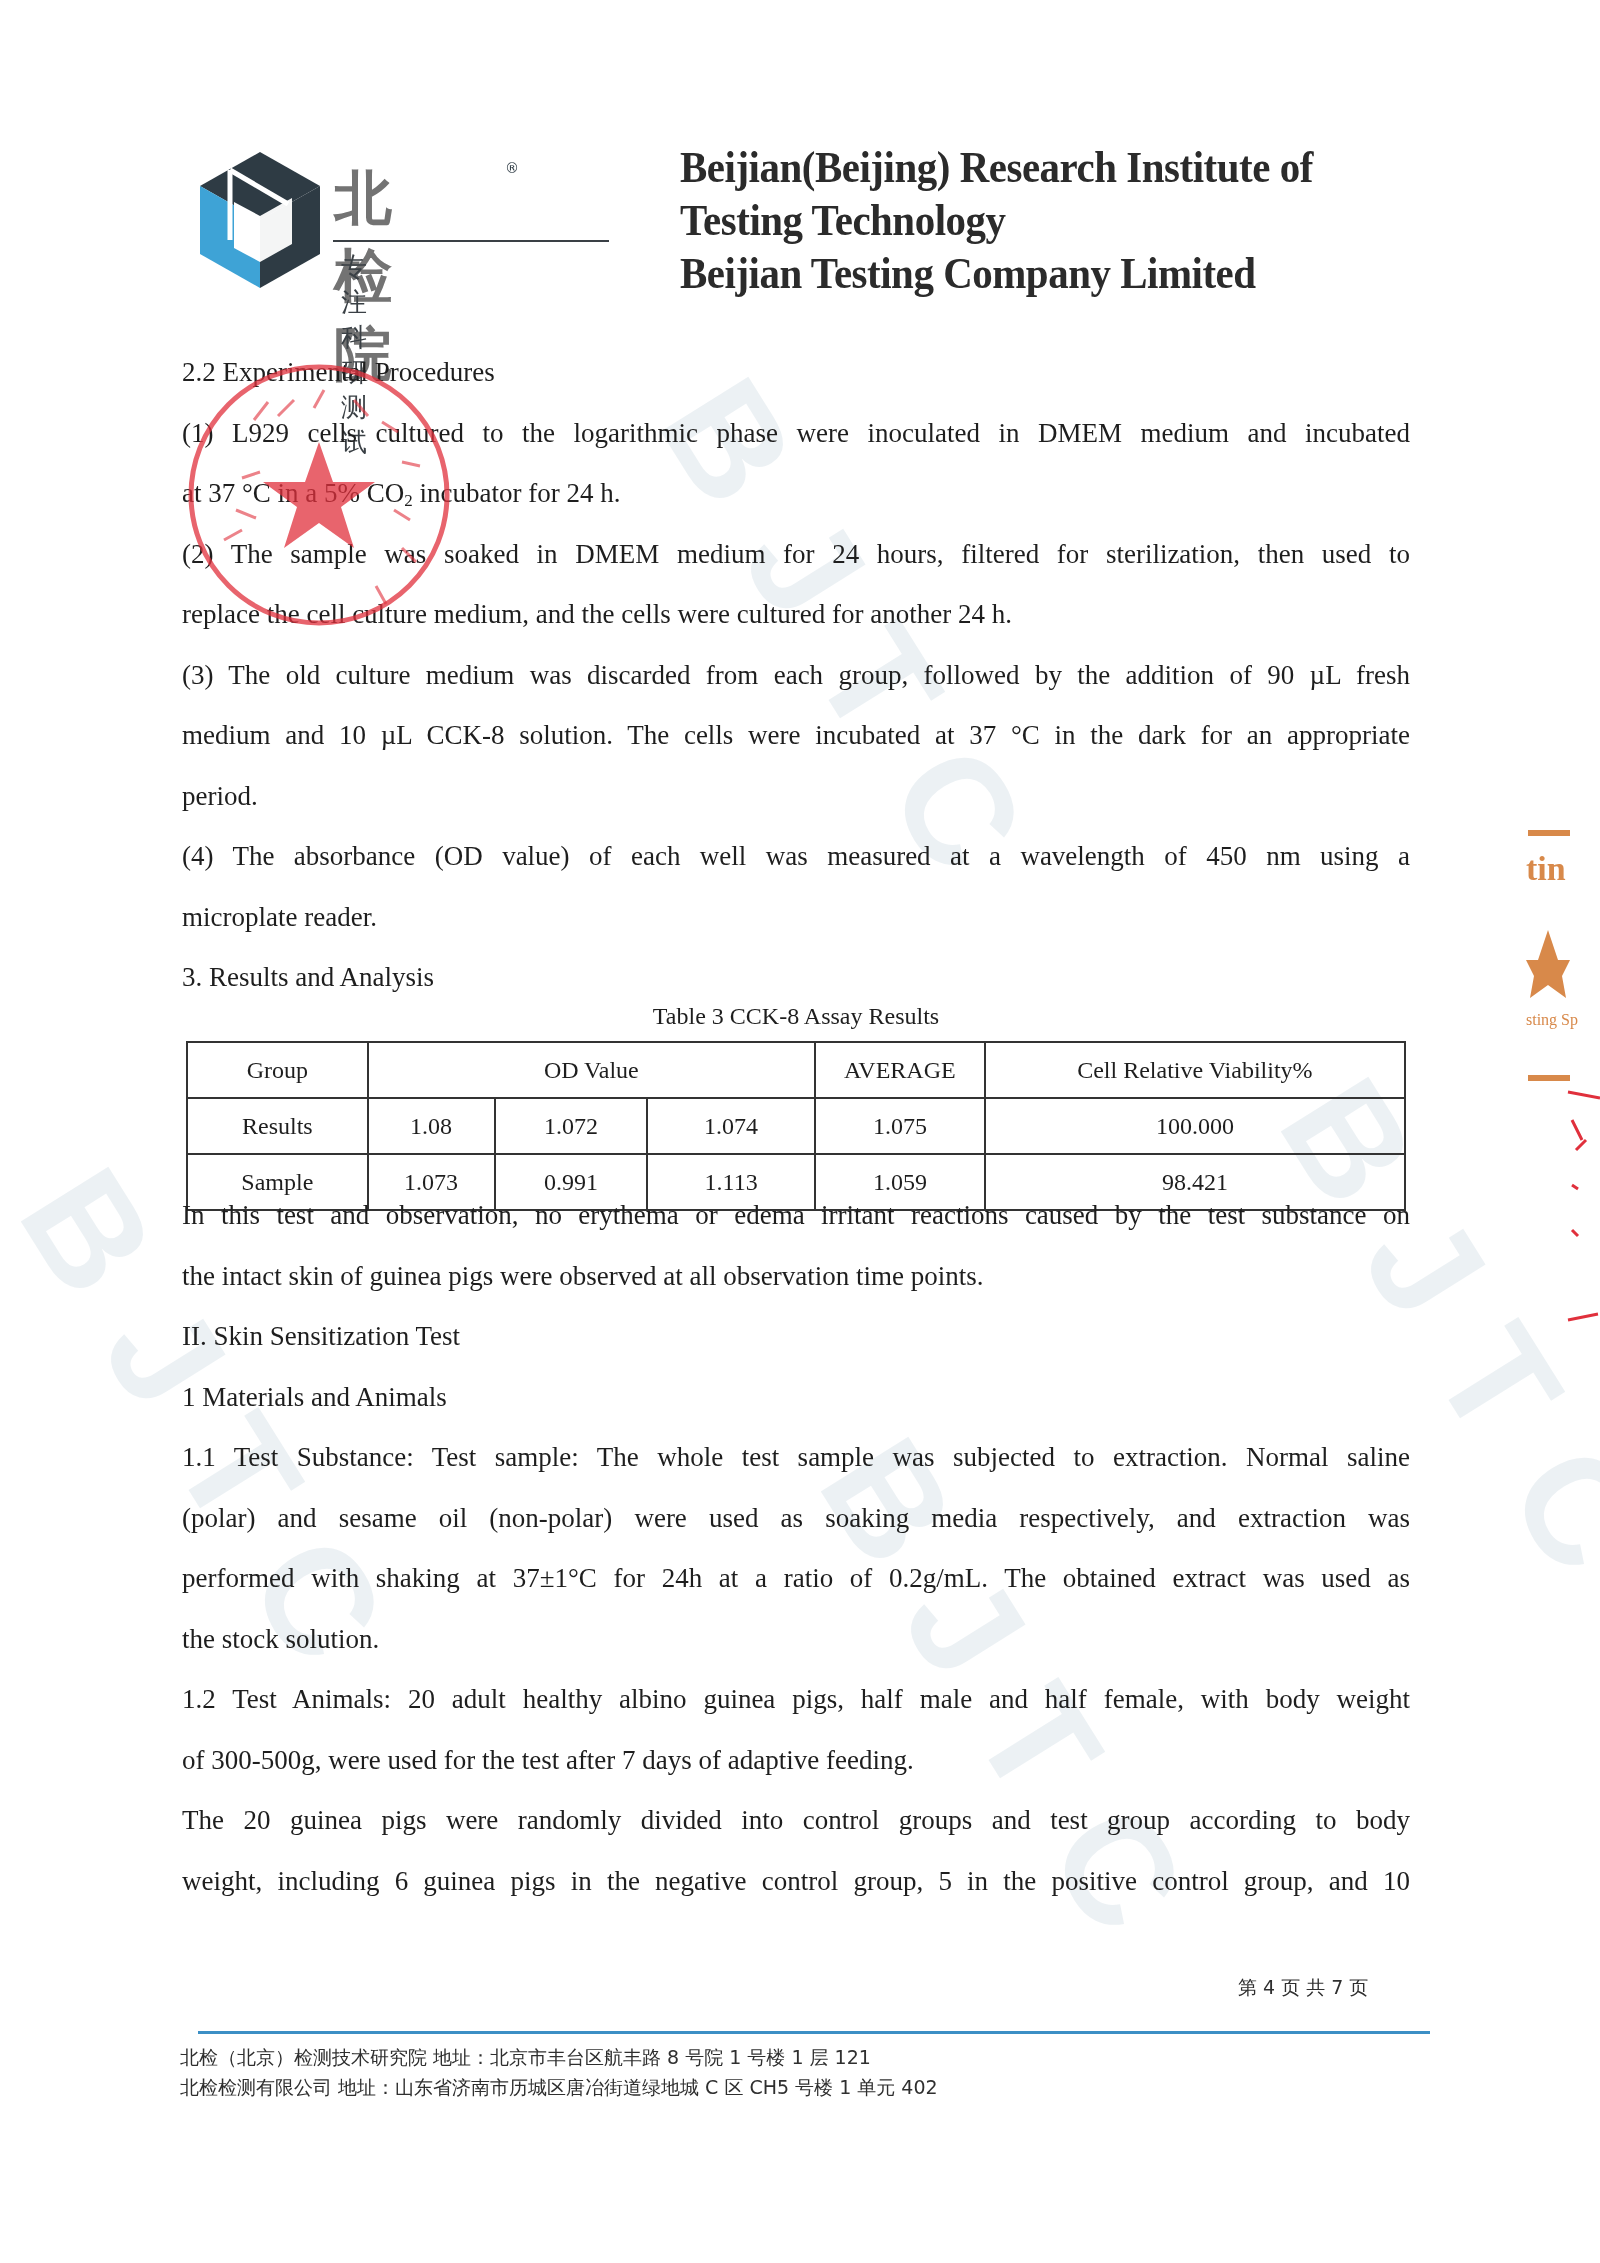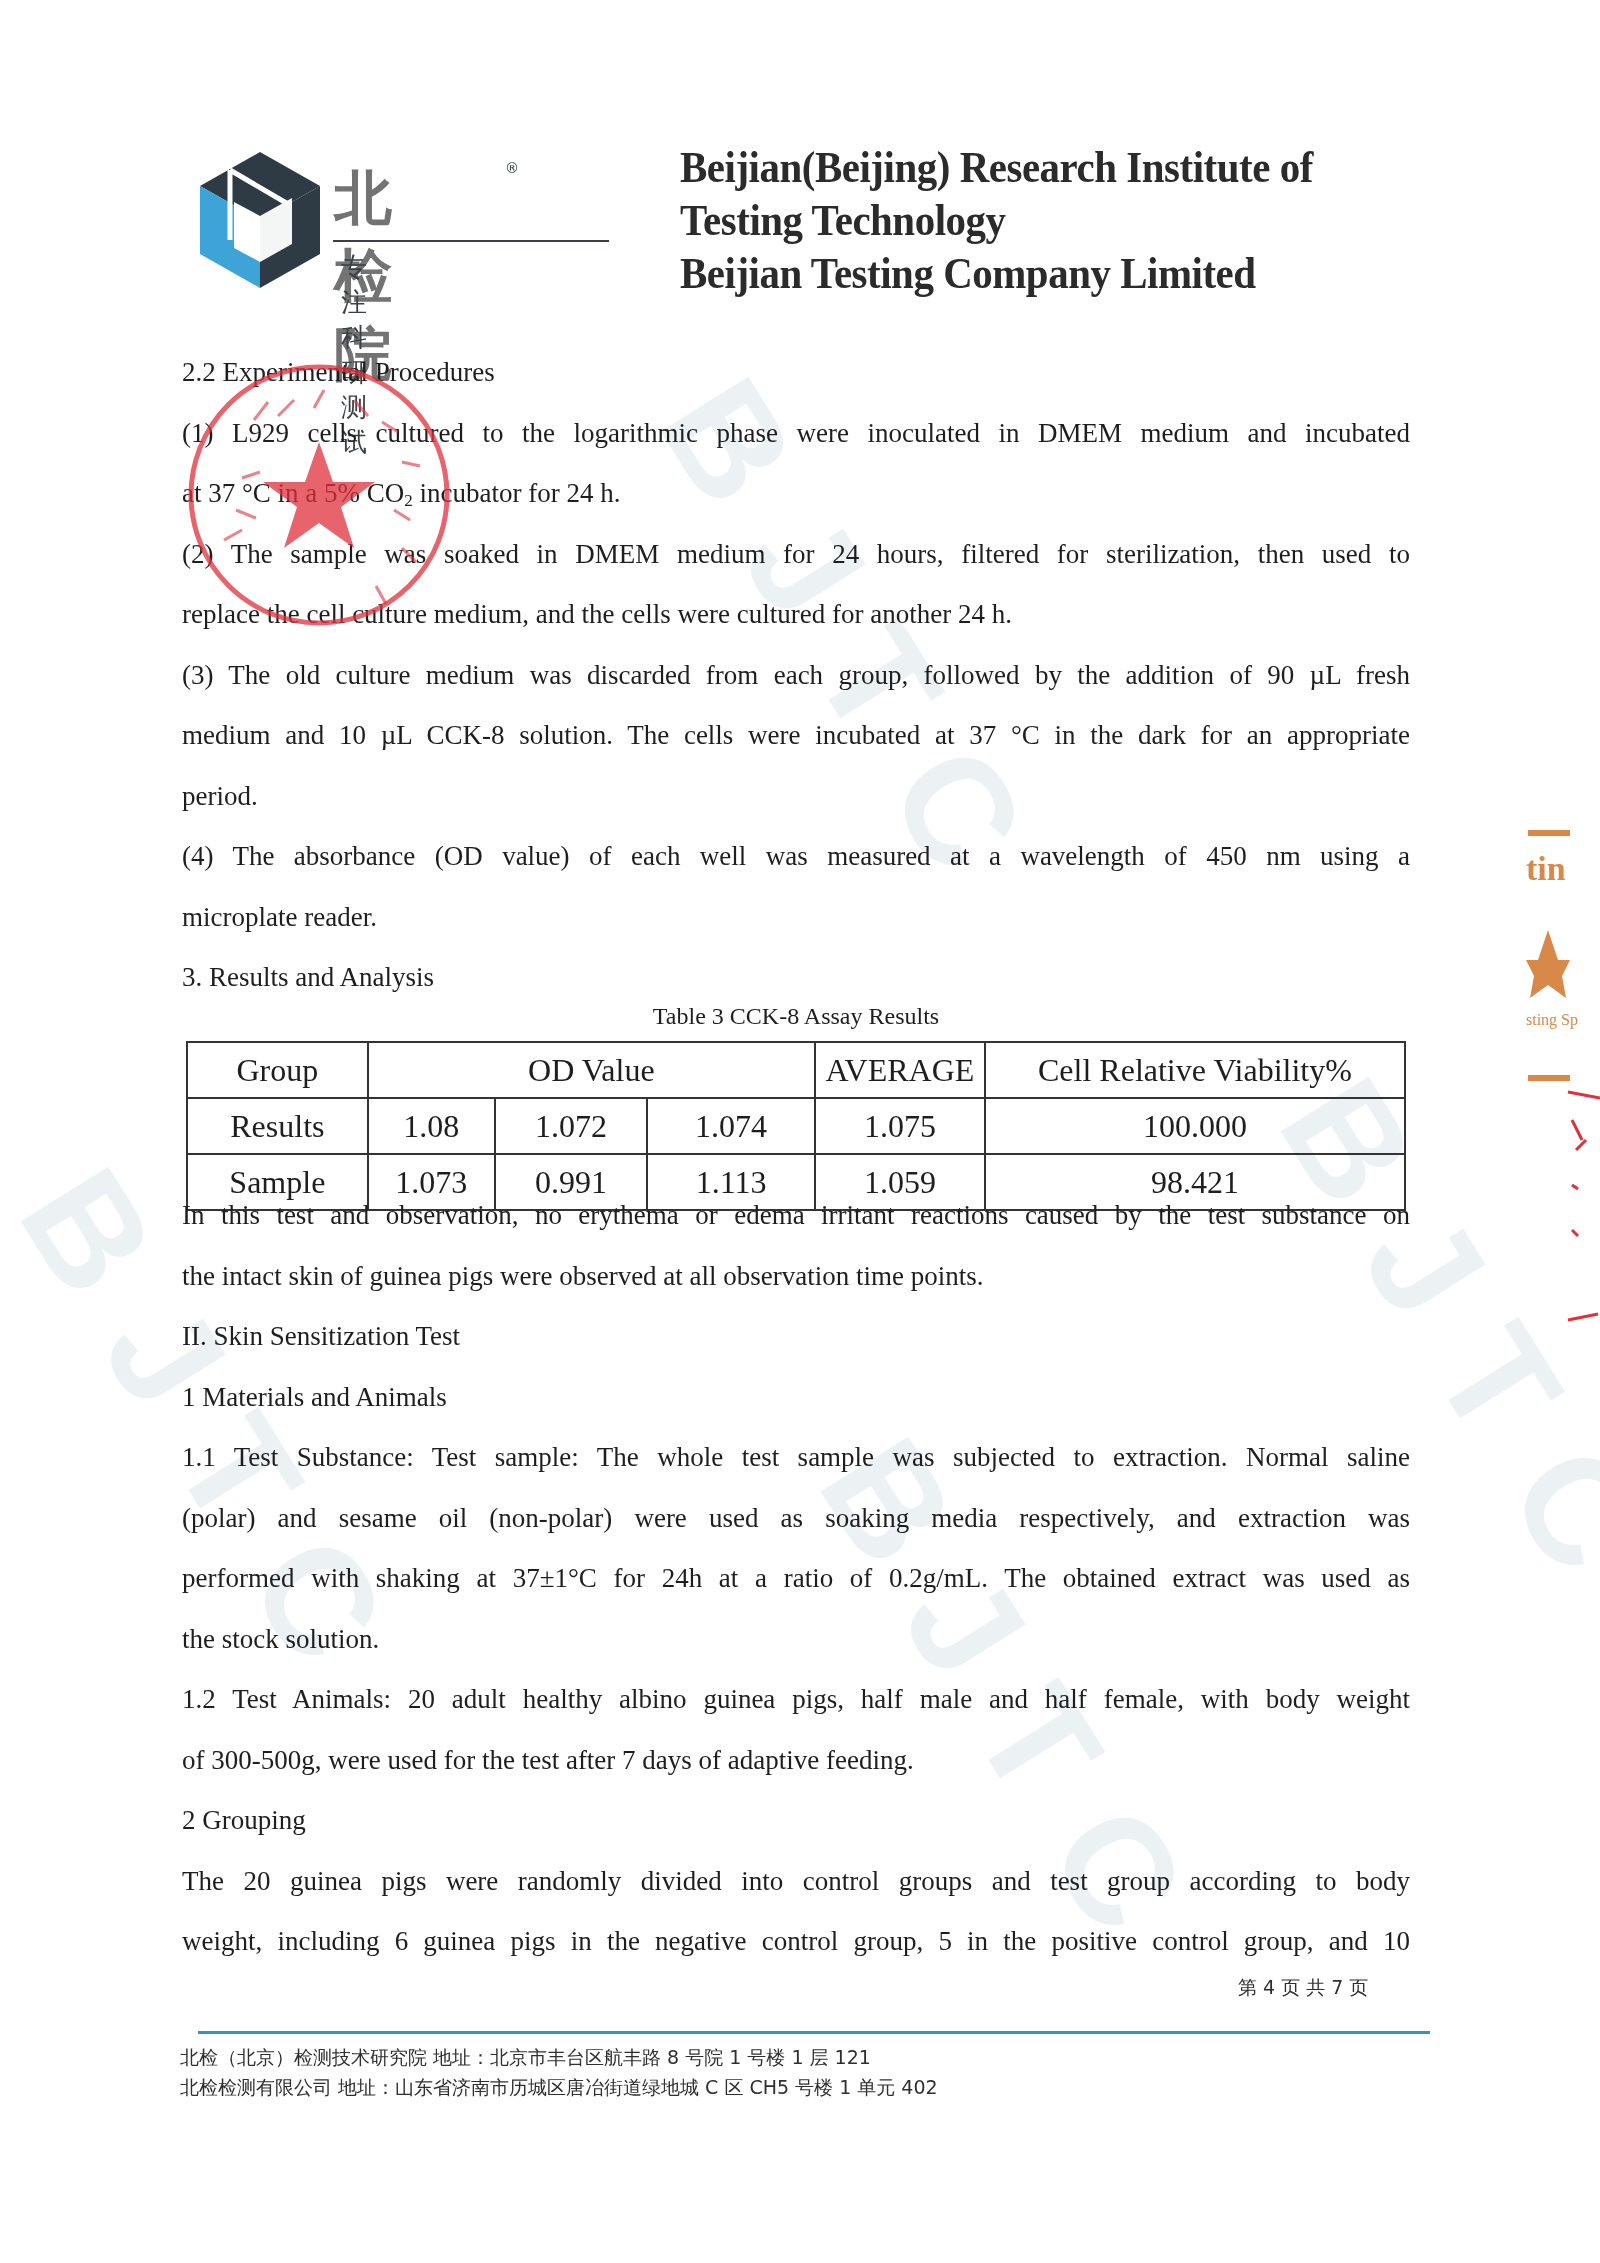--- a/index.html
+++ b/index.html
@@ -38,21 +38,21 @@
     text-align: justify; text-align-last: justify; overflow: hidden;
   }
   .line.last { text-align-last: left; }
   .line sub { font-size: 17px; vertical-align: -4px; line-height: 0; }
 
   
   .tbl-caption { position: absolute; left: 182px; width: 1228px; top: 1003px;
     text-align: center; font-size: 24px; z-index: 2; }
   table.assay {
     position: absolute; left: 186px; top: 1041px; width: 1220px;
-    border-collapse: collapse; z-index: 2; font-size: 32px;
+    border-collapse: collapse; z-index: 2; font-size: 24px;
   }
   table.assay td { border: 2px solid #333; text-align: center; height: 54px; padding: 0; }
 
   
   .stamp { left: 184px; top: 360px; width: 270px; height: 270px; z-index: 3; pointer-events: none; }
 
   
   .edge-seal { left: 1500px; top: 820px; width: 100px; height: 700px; z-index: 1; }
 
   
@@ -142,21 +142,20 @@
   <div class="line">In this test and observation, no erythema or edema irritant reactions caused by the test substance on</div>
   <div class="line last">the intact skin of guinea pigs were observed at all observation time points.</div>
   <div class="line last">II. Skin Sensitization Test</div>
   <div class="line last">1 Materials and Animals</div>
   <div class="line">1.1 Test Substance: Test sample: The whole test sample was subjected to extraction. Normal saline</div>
   <div class="line">(polar) and sesame oil (non-polar) were used as soaking media respectively, and extraction was</div>
   <div class="line">performed with shaking at 37±1°C for 24h at a ratio of 0.2g/mL. The obtained extract was used as</div>
   <div class="line last">the stock solution.</div>
   <div class="line">1.2 Test Animals: 20 adult healthy albino guinea pigs, half male and half female, with body weight</div>
   <div class="line last">of 300-500g, were used for the test after 7 days of adaptive feeding.</div>
-  <div class="line last">2 Grouping</div>
   <div class="line">The 20 guinea pigs were randomly divided into control groups and test group according to body</div>
   <div class="line">weight, including 6 guinea pigs in the negative control group, 5 in the positive control group, and 10</div>
 </div>
 
 <svg class="abs stamp" viewBox="0 0 270 270">
   <circle cx="135" cy="135" r="128" fill="none" stroke="#e0303c" stroke-width="5" opacity="0.75"></circle>
   <polygon points="135,82 149,122 191,122 157,147 170,188 135,163 100,188 113,147 79,122 121,122" fill="#e0303c" opacity="0.75"></polygon>
   <g fill="none" stroke="#e0303c" stroke-width="3" opacity="0.6">
     <path d="M40,180 l18,-10 m-6,-20 l20,8 m-14,-40 l18,-6"></path>
     <path d="M70,60 l14,-18 m10,14 l16,-16 m20,8 l10,-18"></path>

